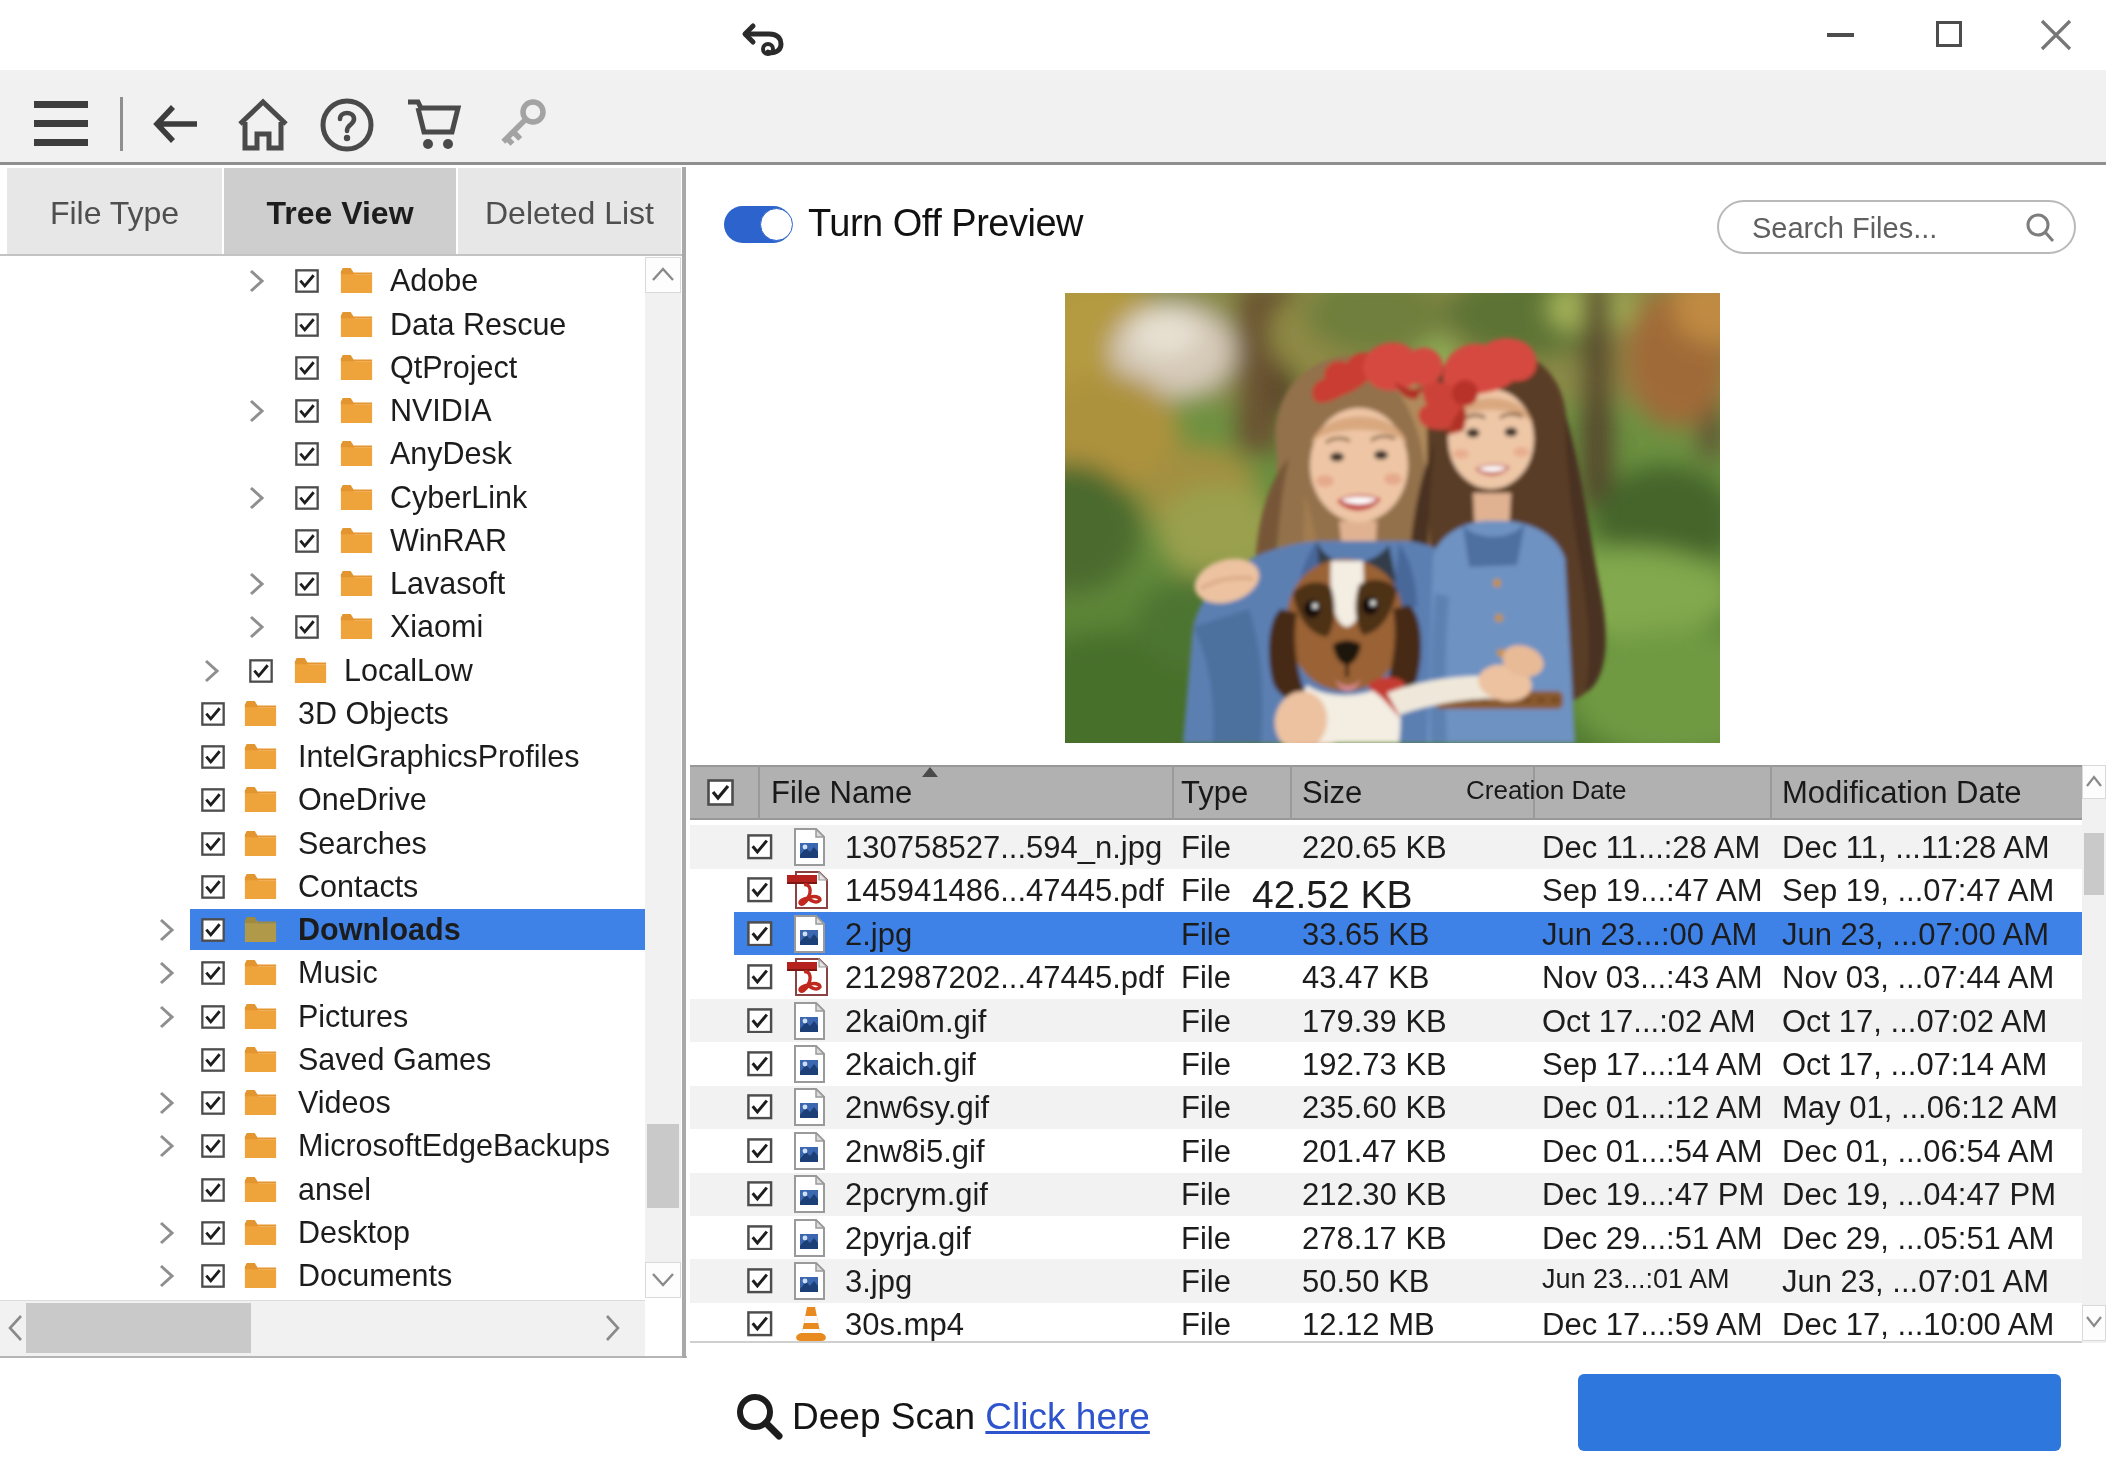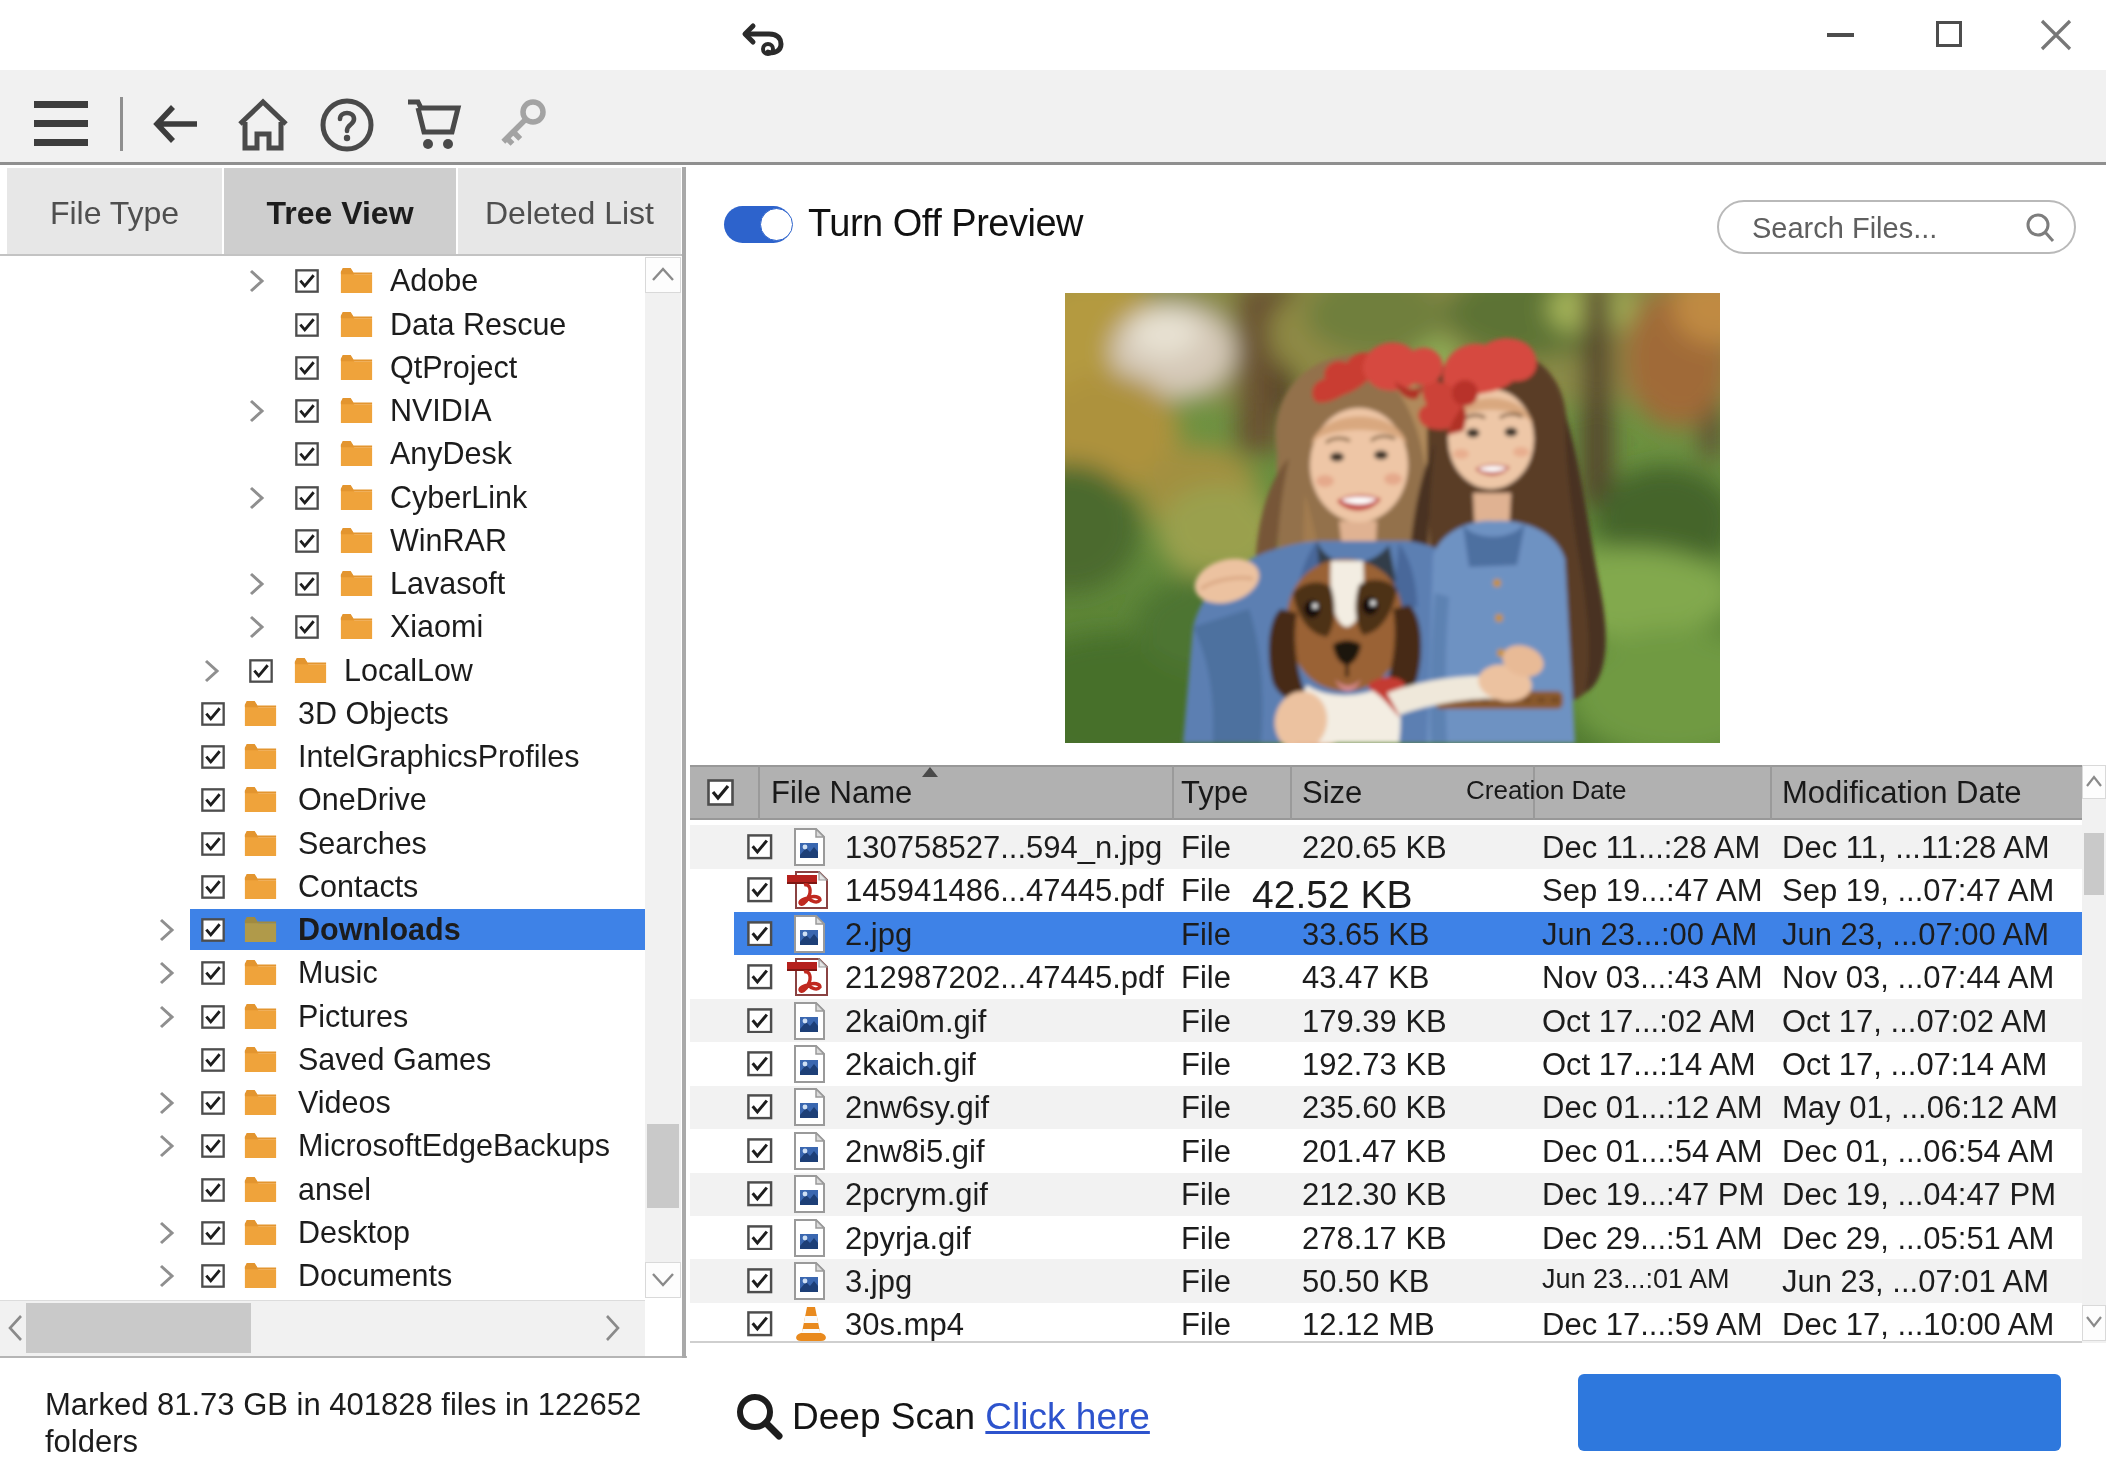--- a/index.html
+++ b/index.html
@@ -340,21 +340,20 @@
       <path d="M15 2 L4 14 L15 26" fill="none" stroke="#8a8a8a" stroke-width="2.6"></path>
     </svg>
 <div class="abs" style="left:26px;top:1303px;width:225px;height:50px;background:#c9c9c9"></div>
 <svg class="abs" style="left:604px;top:1314px" width="18" height="28" viewBox="0 0 18 28">
       <path d="M3 2 L14 14 L3 26" fill="none" stroke="#8a8a8a" stroke-width="2.6"></path>
     </svg>
 <div class="abs" style="left:0;top:1356px;width:687px;height:2px;background:#b5b5b5"></div>
 
 <div class="abs" style="left:682px;top:167px;width:4px;height:1191px;background:#a9a9a9"></div>
 
-<div class="abs txt" style="left:45px;top:1386px;font-size:31px;line-height:37px">Marked 81.73 GB in 401828 files in 122652<br>folders</div>
 
 <div class="abs" style="left:724px;top:206px;width:68px;height:37px;background:#2d63cc;border-radius:19px"></div>
 <div class="abs" style="left:760px;top:208px;width:33px;height:33px;background:#fff;border:1px solid #2d63cc;border-radius:50%"></div>
 <div class="abs txt" style="left:808px;top:202px;font-size:38px;color:#111;letter-spacing:-0.5px">Turn Off Preview</div>
 
 <div class="abs" style="left:1717px;top:200px;width:359px;height:54px;border:2px solid #b9b9b9;border-radius:27px;background:#fff"></div>
 <div class="abs txt" style="left:1752px;top:212px;font-size:29px;color:#5f5f5f">Search Files...</div>
 <svg class="abs" style="left:2022px;top:210px" width="36" height="36" viewBox="0 0 36 36">
  <circle cx="16" cy="15" r="10" fill="none" stroke="#7d7d7d" stroke-width="3"></circle>
  <path d="M23 22 L31 31" stroke="#7d7d7d" stroke-width="3"></path>
@@ -606,21 +605,21 @@
 <svg class="abs" style="left:794px;top:1045.0px" width="31" height="38" viewBox="0 0 31 38">
       <path d="M1 1 L22 1 L30 9 L30 37 L1 37 Z" fill="#fff" stroke="#9a9a9a" stroke-width="2"></path>
       <path d="M22 1 L22 9 L30 9 Z" fill="#dcdcdc" stroke="#9a9a9a" stroke-width="1.5"></path>
       <rect x="6" y="15" width="18" height="15" fill="#3a67b0"></rect>
       <path d="M6 27 L12 20 L16 24 L20 19 L24 24 L24 30 L6 30 Z" fill="#1d3f77"></path>
       <circle cx="11" cy="19" r="2.4" fill="#cfe0f4"></circle>
     </svg>
 <div class="abs txt" style="left:845px;top:1047.0px;font-size:31px">2kaich.gif</div>
 <div class="abs txt" style="left:1181px;top:1047.0px;font-size:31px">File</div>
 <div class="abs txt" style="left:1302px;top:1047.0px;font-size:31px">192.73 KB</div>
-<div class="abs txt" style="left:1542px;top:1047.0px;font-size:31px">Oct 17...:14 AM</div>
+<div class="abs txt" style="left:1542px;top:1047.0px;font-size:31px">Sep 17...:14 AM</div>
 <div class="abs txt" style="left:1782px;top:1047.0px;font-size:31px">Oct 17, ...07:14 AM</div>
 <div class="abs" style="left:690px;top:1085.7px;width:1392px;height:43.4px;background:#f2f2f2"></div>
 <svg class="abs" style="left:747px;top:1094.3999999999999px" width="25.5" height="25.5" viewBox="0 0 27 27">
       <rect x="1.5" y="1.5" width="24" height="24" fill="#fff" stroke="#4d4d4d" stroke-width="2.6"></rect>
       <path d="M6 13 L11 19 L21 7" fill="none" stroke="#1d1d1d" stroke-width="3.2"></path>
     </svg>
 <svg class="abs" style="left:794px;top:1088.3999999999999px" width="31" height="38" viewBox="0 0 31 38">
       <path d="M1 1 L22 1 L30 9 L30 37 L1 37 Z" fill="#fff" stroke="#9a9a9a" stroke-width="2"></path>
       <path d="M22 1 L22 9 L30 9 Z" fill="#dcdcdc" stroke="#9a9a9a" stroke-width="1.5"></path>
       <rect x="6" y="15" width="18" height="15" fill="#3a67b0"></rect>

